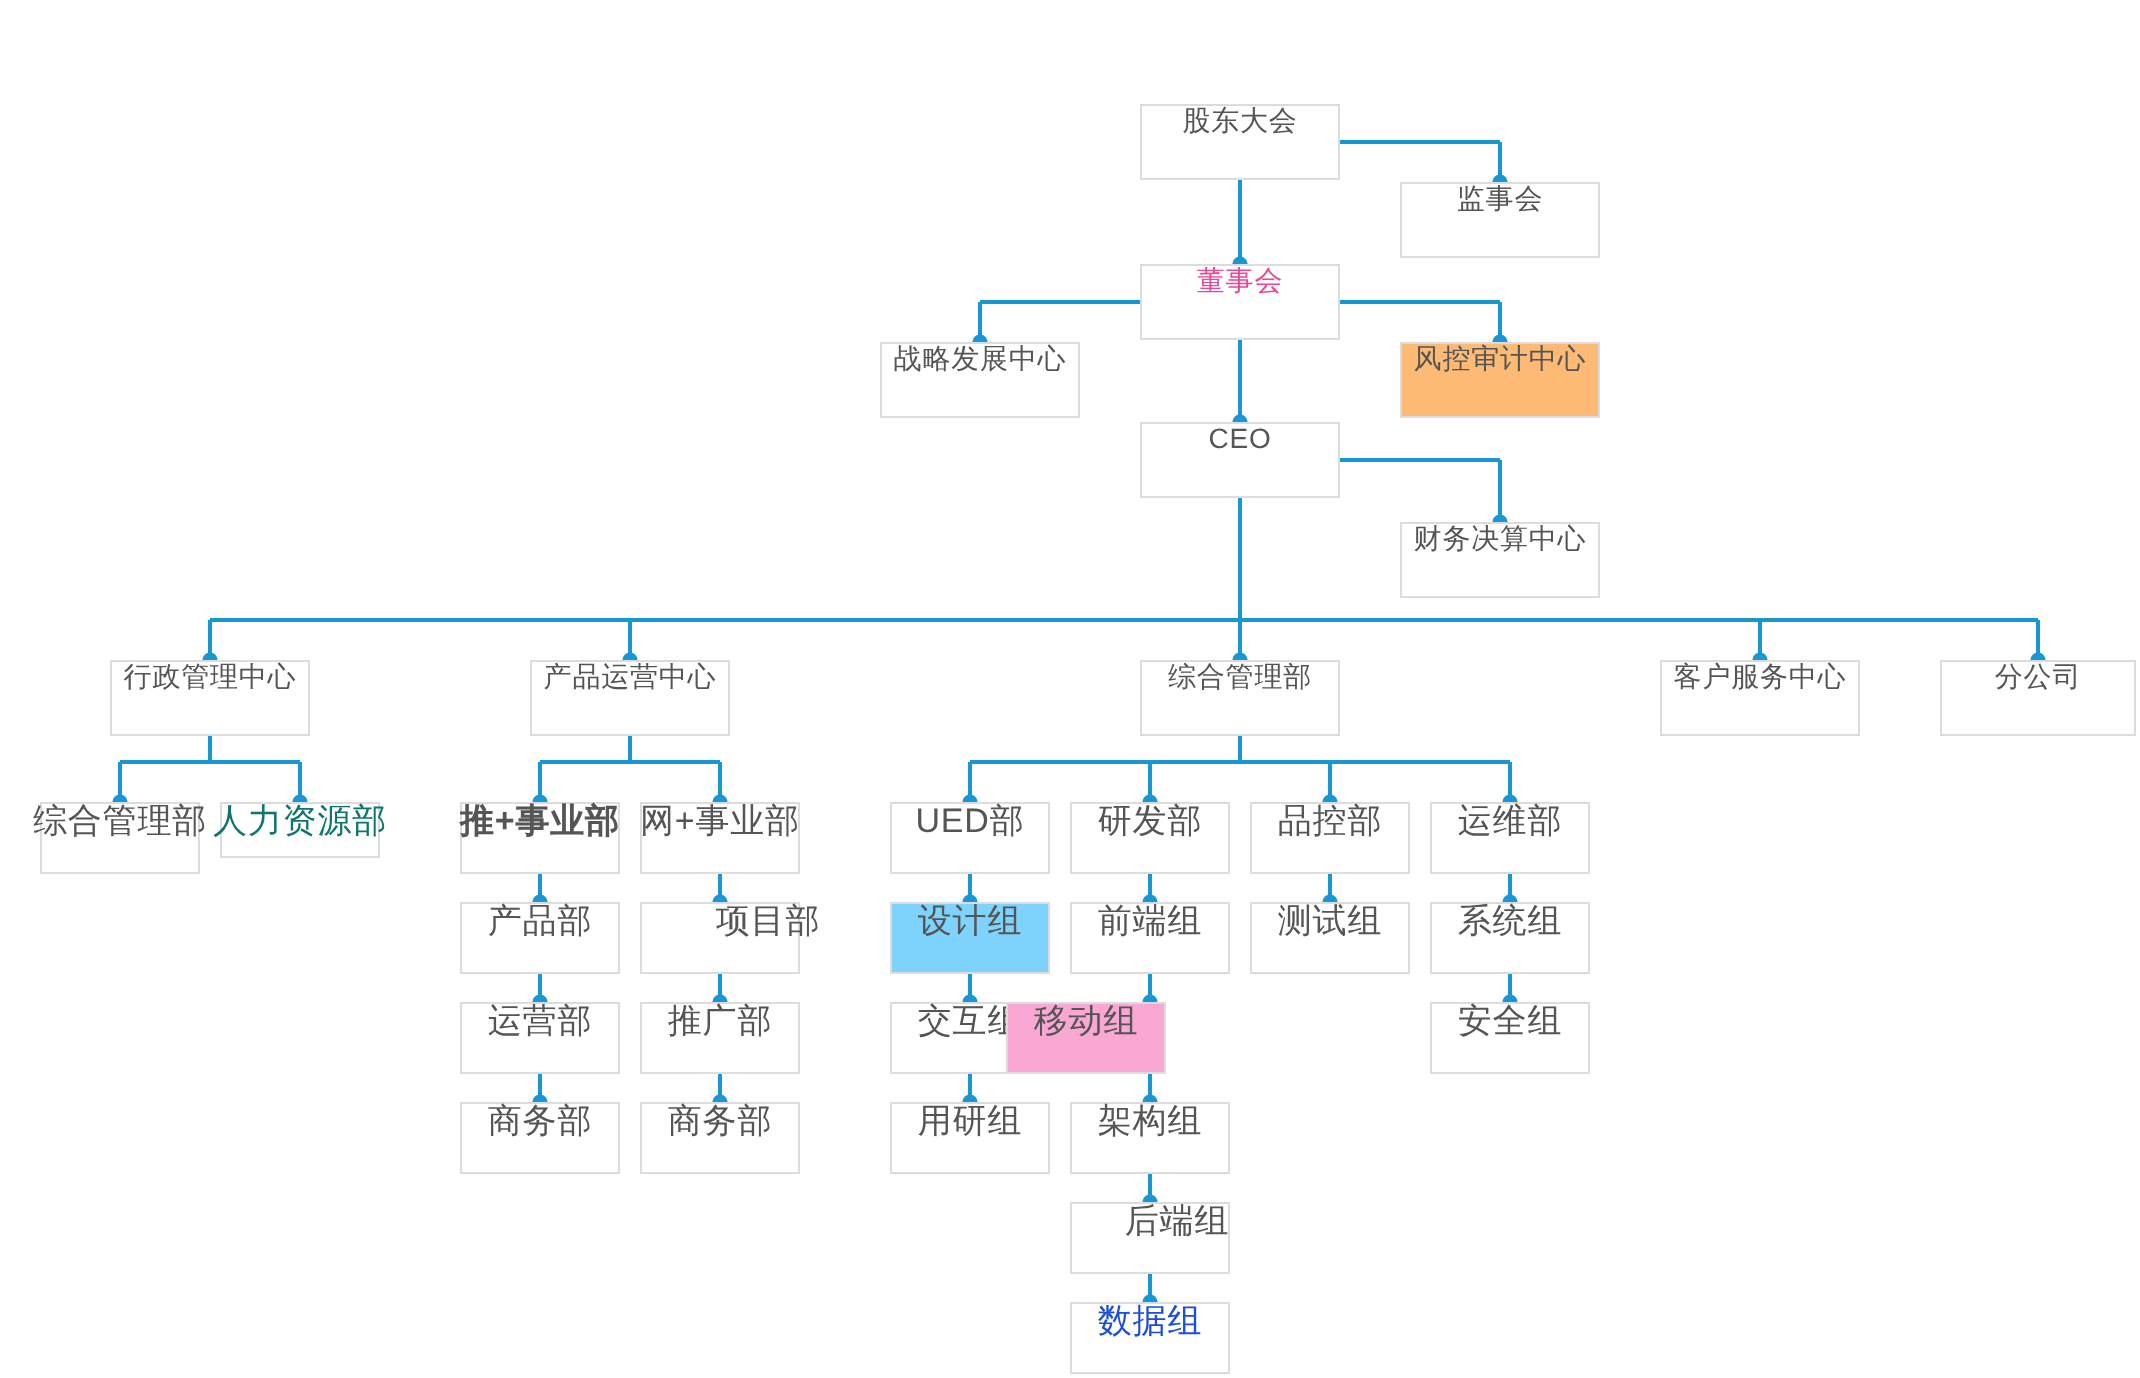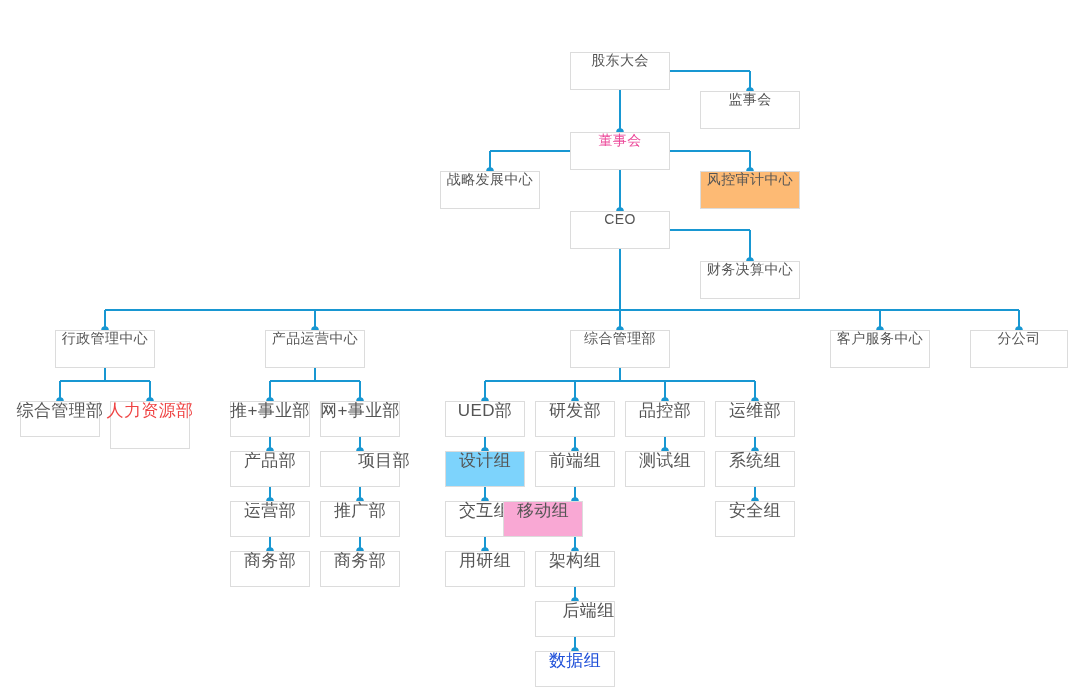--- a/index.html
+++ b/index.html
@@ -173,24 +173,24 @@
       </div>
       <div class="node lvl-2" style="left: 830px; top: 330px; width: 100px; height: 38px; border-color: rgb(220, 220, 220); background: rgb(255, 255, 255); color: rgb(85, 85, 85);">
         <span>客户服务中心</span>
       </div>
       <div class="node lvl-2" style="left: 970px; top: 330px; width: 98px; height: 38px; border-color: rgb(220, 220, 220); background: rgb(255, 255, 255); color: rgb(85, 85, 85);">
         <span>分公司</span>
       </div>
       <div class="node lvl-3" style="left: 20px; top: 401px; width: 80px; height: 36px; border-color: rgb(220, 220, 220); background: rgb(255, 255, 255); color: rgb(85, 85, 85);">
         <span>综合管理部</span>
       </div>
-      <div class="node lvl-3" style="left: 110px; top: 401px; width: 80px; height: 48px; border-color: rgb(220, 220, 220); background: rgb(255, 255, 255); color: #ef4444;">
+      <div class="node lvl-3" style="left: 110px; top: 401px; width: 80px; height: 28px; border-color: rgb(220, 220, 220); background: rgb(255, 255, 255); color: #0f766e;">
         <span>人力资源部</span>
       </div>
-      <div class="node lvl-3" style="left: 230px; top: 401px; width: 80px; height: 36px; border-color: rgb(220, 220, 220); background: rgb(255, 255, 255); color: rgb(85, 85, 85);">
+      <div class="node lvl-3" style="left: 230px; top: 401px; width: 80px; height: 36px; border-color: rgb(220, 220, 220); background: rgb(255, 255, 255); color: rgb(85, 85, 85); font-weight: bold;">
         <span>推+事业部</span>
       </div>
       <div class="node lvl-4" style="left: 230px; top: 451px; width: 80px; height: 36px; border-color: rgb(220, 220, 220); background: rgb(255, 255, 255); color: rgb(85, 85, 85);">
         <span>产品部</span>
       </div>
       <div class="node lvl-4" style="left: 230px; top: 501px; width: 80px; height: 36px; border-color: rgb(220, 220, 220); background: rgb(255, 255, 255); color: rgb(85, 85, 85);">
         <span>运营部</span>
       </div>
       <div class="node lvl-4" style="left: 230px; top: 551px; width: 80px; height: 36px; border-color: rgb(220, 220, 220); background: rgb(255, 255, 255); color: rgb(85, 85, 85);">
         <span>商务部</span>

